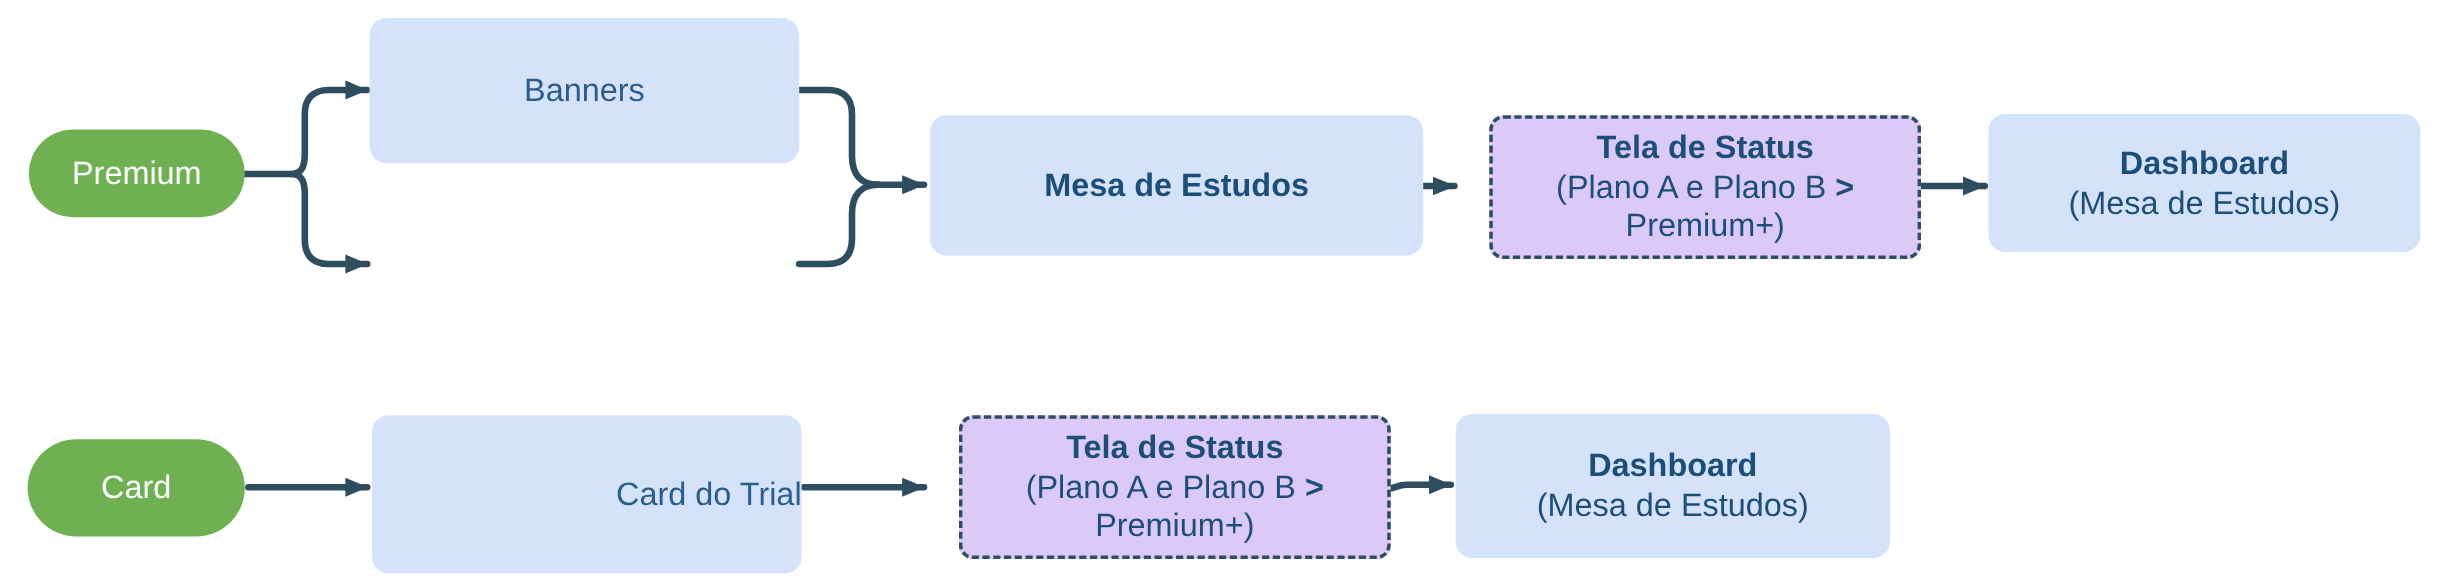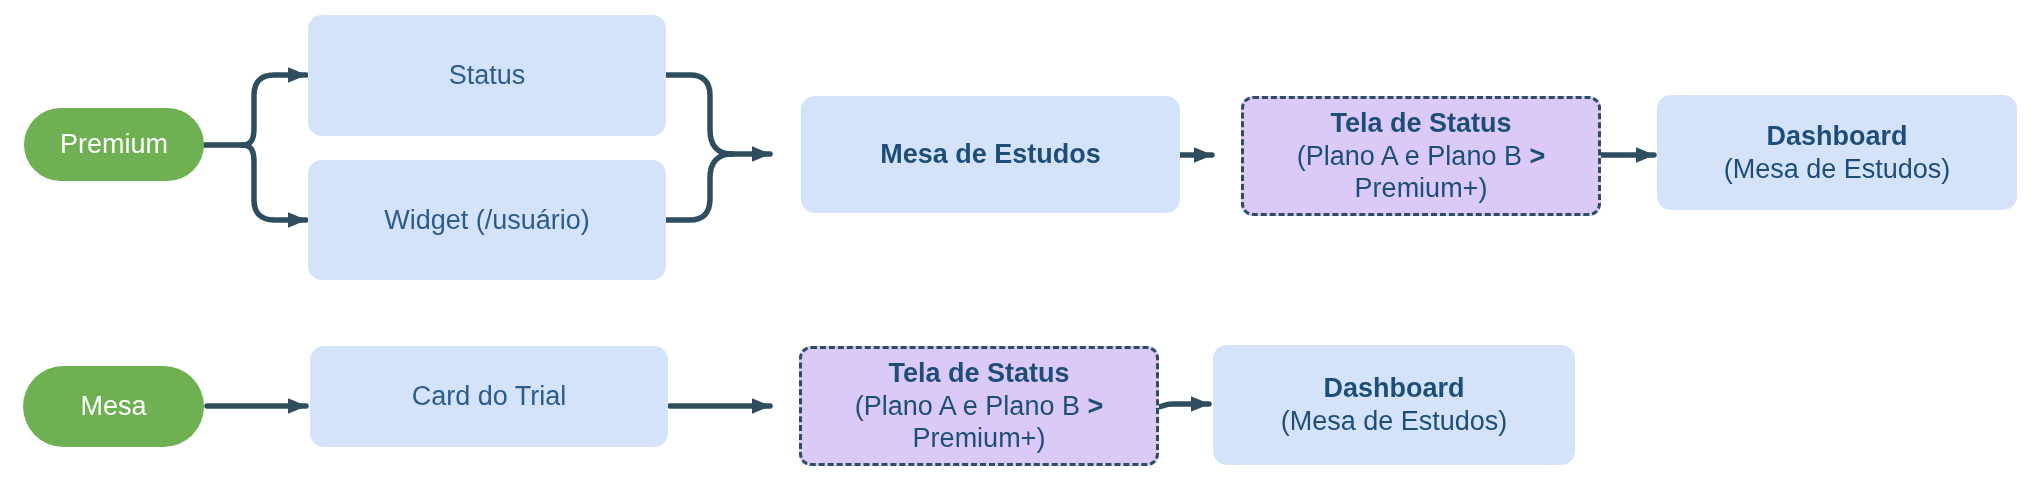--- a/index.html
+++ b/index.html
@@ -47,25 +47,25 @@
     margin-left:26px;
   }
   .title{font-weight:700;color:var(--text-dark,#1d4e79);}
   .subtitle{color:var(--text-dark,#1d4e79);}
   .subtitle strong{font-weight:700;}
 
   
   .n-portal{left:24px;top:108px;width:180px;height:73px;}
   .n-banners{left:308px;top:15px;width:358px;height:121px;}
   .n-widget{left:308px;top:160px;width:358px;height:120px;}
-  .n-mesa-estudos{left:801px;top:96px;width:379px;height:117px;text-align:right;}
+  .n-mesa-estudos{left:775px;top:96px;width:411px;height:117px;text-align:right;}
   .n-tela-top{left:1215px;top:96px;width:360px;height:120px;}
   .n-dash-top{left:1657px;top:95px;width:360px;height:115px;}
   .n-mesa{left:23px;top:366px;width:181px;height:81px;}
-  .n-card{left:310px;top:346px;width:358px;height:101px;}
+  .n-card{left:310px;top:346px;width:358px;height:132px;align-items:flex-end;}
   .n-tela-bottom{left:773px;top:346px;width:360px;height:120px;}
   .n-dash-bottom{left:1213px;top:345px;width:362px;height:120px;}
 </style>
 </head>
 <body>
 
 <div class="canvas">
 
   <svg class="edges" width="2040" height="480" viewBox="0 0 2040 480" xmlns="http://www.w3.org/2000/svg">
     <defs>
@@ -87,47 +87,44 @@
     <path class="edge" d="M 207 406 H 306" marker-end="url(#arrow)"></path>
     <path class="edge" d="M 670 406 H 770" marker-end="url(#arrow)"></path>
     <path class="edge" d="M 1136 407 H 1156 C 1165 407 1163 404 1172 404 H 1209" marker-end="url(#arrow)"></path>
   </svg>
 
   <div class="node pill n-portal">
     <span>Premium</span>
   </div>
 
   <div class="node box n-banners">
-    <span>Status</span>
+    <span>Banners</span>
   </div>
 
-  <div class="node box n-widget">
-    <span>Widget (/usuário)</span>
-  </div>
 
   <div class="node box n-mesa-estudos">
     <span class="title">Mesa de Estudos</span>
   </div>
 
   <div class="node dashed n-tela-top">
     <span class="title">Tela de Status</span>
     <span class="subtitle">
       <span>(Plano A e Plano B</span>
       <strong>&gt;</strong><br>
       <span>Premium+)</span>
     </span>
   </div>
 
   <div class="node box n-dash-top">
     <span class="title">Dashboard</span>
     <span class="subtitle">(Mesa de Estudos)</span>
   </div>
 
   <div class="node pill n-mesa">
-    <span>Mesa</span>
+    <span>Card</span>
   </div>
 
   <div class="node box n-card">
     <span>Card do Trial</span>
   </div>
 
   <div class="node dashed n-tela-bottom">
     <span class="title">Tela de Status</span>
     <span class="subtitle">
       <span>(Plano A e Plano B</span>

